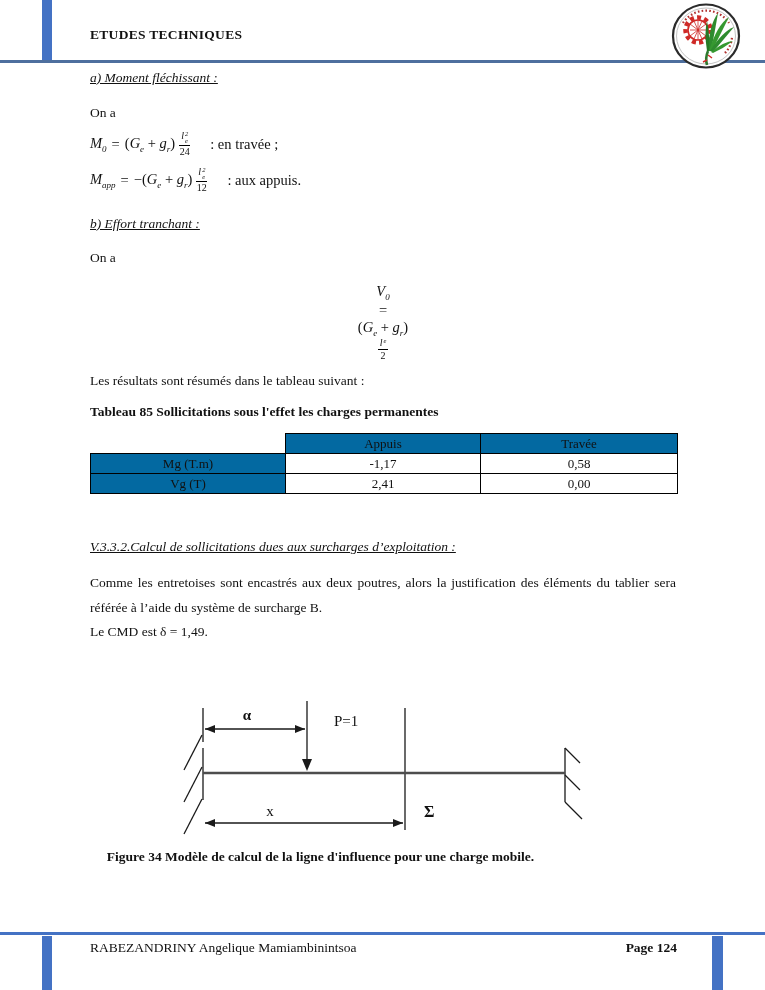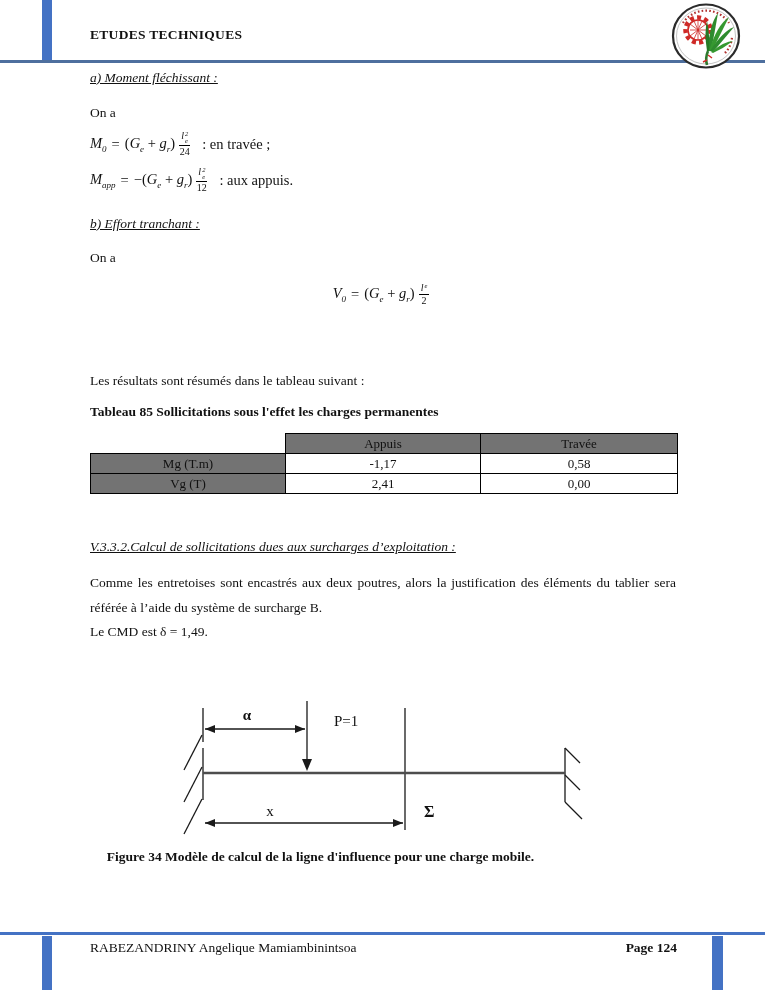--- a/index.html
+++ b/index.html
@@ -20,34 +20,34 @@
   .ona2{top:250px;}
   .results{top:337px;margin-top:36px;}
   .tbl-title{top:404px;text-align:right;}
   .subsec{top:539px;}
   .para{left:90px;top:570px;width:586px;font-size:13.5px;line-height:25px;text-align:justify;}
   .cmd{top:624px;}
   
   .formula{position:absolute;display:flex;align-items:center;font-size:14.5px;font-style:italic;}
   .f-m0{left:90px;top:131px;}
   .f-mapp{left:90px;top:167px;}
-  .f-v0{left:90px;top:283px;width:586px;justify-content:center;}
+  .f-v0{left:90px;top:283px;width:586px;justify-content:center;flex-direction:column;}
   .formula sub{font-size:9px;font-style:italic;}
   .fgap{display:inline-block;width:5px;}
   .frac{display:inline-flex;flex-direction:column;align-items:center;margin:0 4px;line-height:1;}
   .fr-num{display:inline-flex;align-items:flex-start;border-bottom:1px solid #000;padding:0 2px 1px 2px;font-size:10px;}
   .fr-den{font-size:10px;padding-top:1px;font-style:normal;}
   .stack{display:inline-flex;flex-direction:column;align-items:flex-start;font-size:6.5px;line-height:1;margin-left:1px;}
-  .ftail{font-style:normal;margin-left:8px;}
+  .ftail{font-style:normal;margin-left:16px;}
   .upright{font-style:normal;}
   
   .data-table{position:absolute;left:90px;top:433px;border-collapse:collapse;table-layout:fixed;width:587px;}
   .data-table td{border:1px solid #000;height:19px;text-align:center;vertical-align:middle;font-size:13px;padding:0;}
   .data-table td.ghost{border:none;background:#fff;}
-  .data-table td.gray{background:#737373;}
+  .data-table td.gray{background:#0369a1;}
   
   .figure-svg{left:172px;top:695px;}
   .fig-caption{left:0;top:849px;width:641px;text-align:center;font-size:13.5px;font-weight:bold;}
   
   .footer-rule{left:0;top:932px;width:765px;height:3px;background:#4472C4;}
   .fbar-left{left:42px;top:936px;width:10px;height:54px;background:#4472C4;}
   .fbar-right{left:712px;top:936px;width:11px;height:54px;background:#4472C4;}
   .footer-author{left:90px;top:940px;font-size:13.5px;}
   .footer-page{right:88px;top:940px;font-size:13.5px;font-weight:bold;}
   svg text{font-family:"Liberation Serif",serif;fill:#111;}

